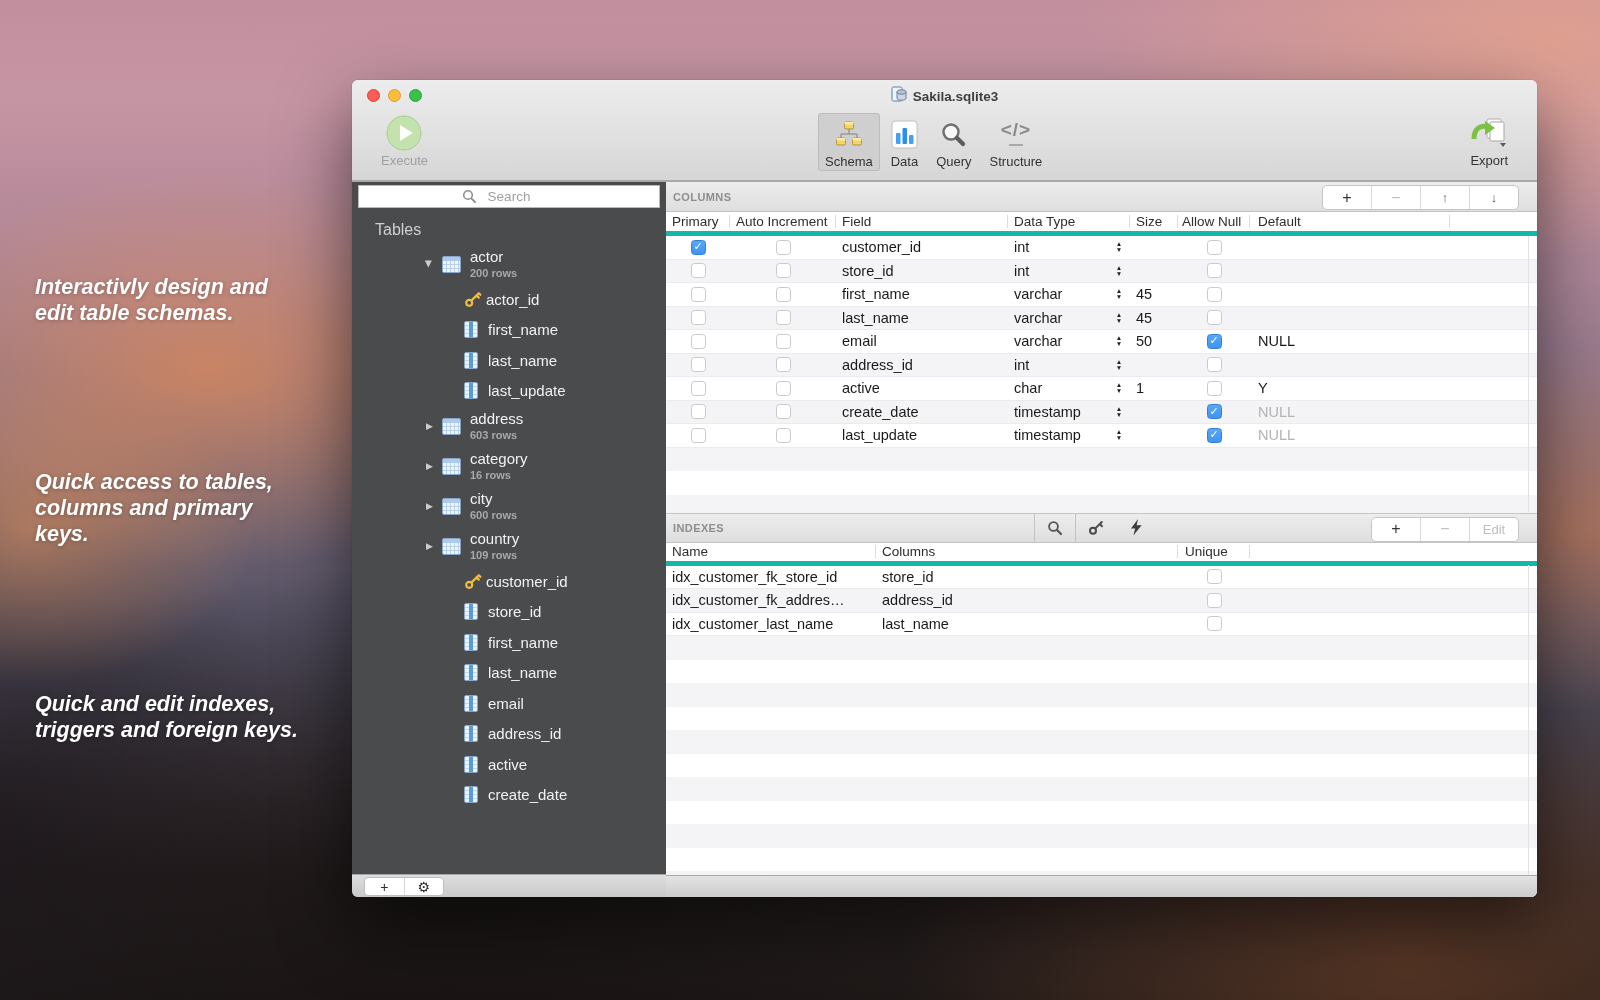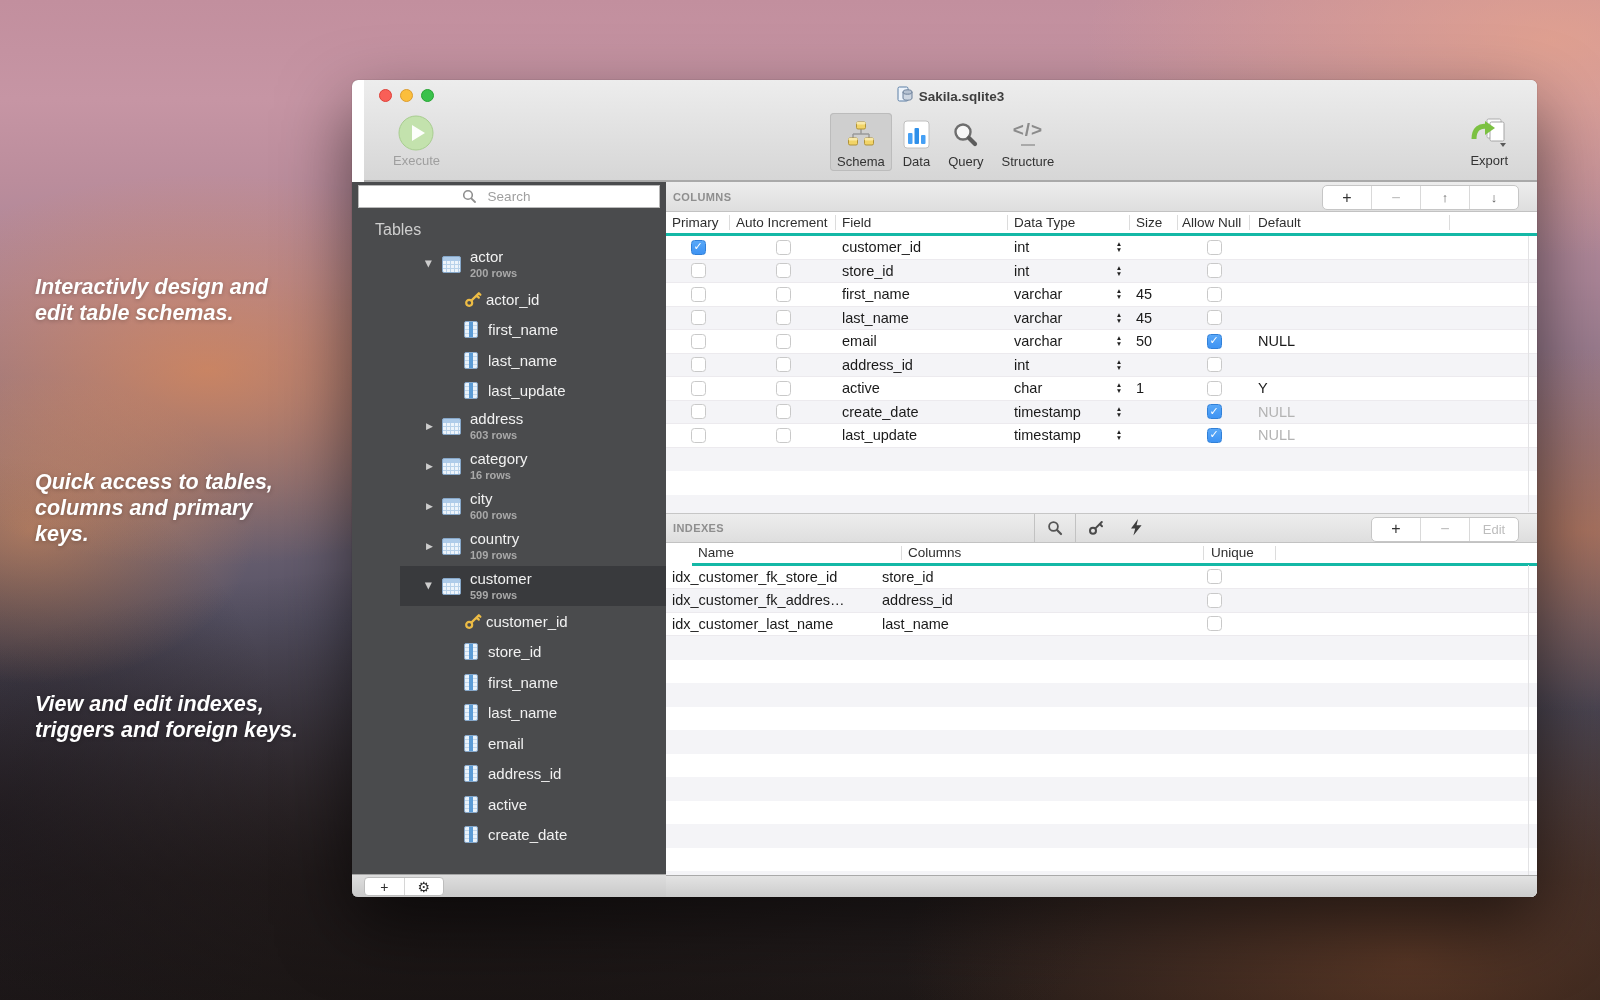--- a/index.html
+++ b/index.html
@@ -14,21 +14,21 @@
       radial-gradient(ellipse 700px 380px at 88% 96%, rgba(170,95,52,.38), transparent 72%),
       radial-gradient(ellipse 900px 420px at 28% 88%, rgba(18,14,14,.65), transparent 75%),
       radial-gradient(ellipse 420px 520px at 0% 82%, rgba(24,20,26,.6), transparent 70%),
       linear-gradient(180deg,#c28f9e 0%,#c695a4 10%,#bb8d9c 18%,#a98496 28%,#8d7486 40%,
         #6d6273 52%,#565264 62%,#4a4552 70%,#3b3338 80%,#2c2425 88%,#201a19 100%);}
   .caption{position:absolute;color:#fff;font-weight:bold;font-size:21.5px;line-height:26px;
     white-space:pre-line;text-shadow:0 1px 4px rgba(0,0,0,.25);width:330px;font-style:italic;}
   
   .window{position:absolute;left:352px;top:80px;width:1185px;height:817px;border-radius:6px;
     overflow:hidden;box-shadow:0 28px 70px rgba(0,0,0,.55),0 0 1px rgba(0,0,0,.5);background:#fff;}
-  .chrome{position:absolute;left:12px;top:0;right:0;height:100px;
+  .chrome{position:absolute;left:0;top:0;right:0;height:100px;
     background:linear-gradient(180deg,#ededed,#d6d6d6);border-bottom:2px solid #a9a9a9;box-sizing:content-box;}
   .titlebar{position:relative;height:32px;}
   .lights{position:absolute;left:15px;top:9px;display:flex;gap:8px;}
   .light{width:13px;height:13px;border-radius:50%;}
   .light.red{background:#f95f57;border:1px solid #df4038;box-sizing:border-box;}
   .light.yellow{background:#fbbe3c;border:1px solid #dd9c2d;box-sizing:border-box;}
   .light.green{background:#3ac14b;border:1px solid #27a533;box-sizing:border-box;}
   .title-group{position:absolute;left:0;right:0;top:0;height:32px;display:flex;align-items:center;
     justify-content:center;gap:6px;}
   .title-text{font-size:13.5px;font-weight:bold;color:#3e3e3e;}
@@ -92,24 +92,24 @@
     border-radius:5px;display:flex;overflow:hidden;}
   .seg-btn{width:48px;display:flex;align-items:center;justify-content:center;font-size:16px;color:#333;}
   .seg-btn + .seg-btn{border-left:1px solid #d9d9d9;}
   .seg-btn.dim{color:#bfbfbf;}
   .seg-btn.arrow{font-size:13px;color:#5e5e5e;}
   .seg-btn.edit{font-size:13px;color:#bdbdbd;}
   .idx-tools{position:absolute;left:368px;top:0;height:100%;display:flex;align-items:center;}
   .idx-sep{width:1px;height:100%;background:#c2c2c2;}
   .idx-tool{width:40px;display:flex;align-items:center;justify-content:center;height:100%;}
   
-  .thead{flex:none;display:flex;align-items:center;background:#fff;border-bottom:3px solid #14b8a6;
+  .thead{flex:none;display:flex;align-items:center;background:#fff;border-bottom:5px solid #14b8a6;
     font-size:13.5px;color:#2e2e2e;box-sizing:border-box;justify-content:flex-end;}
   .thead.cols{height:24px;}
-  .thead.idx{height:23px;margin-left:26px;}
+  .thead.idx{height:23px;}
   .hcell{height:70%;display:flex;align-items:center;box-sizing:border-box;border-right:1px solid #dcdcdc;}
   .hcell.last{border-right:none;}
   .trow{flex:none;height:23.5px;display:flex;align-items:center;font-size:14.5px;color:#1a1a1a;
     box-sizing:border-box;border-bottom:1px solid #eceaee;}
   .rowset .trow:nth-child(even){background:#f4f4f7;}
   .cell{display:flex;align-items:center;box-sizing:border-box;height:100%;}
   .c-primary{width:64px;justify-content:center;}
   .c-auto{width:106px;justify-content:center;}
   .c-field{width:172px;padding-left:6px;}
   .c-type{width:100px;padding-left:6px;}
@@ -151,21 +151,21 @@
 </head>
 <body>
 
 <div class="wallpaper"></div>
 
 <div class="caption" style="left:35px;top:274px;">Interactivly design and
 edit table schemas.</div>
 <div class="caption" style="left:35px;top:469px;">Quick access to tables,
 columns and primary
 keys.</div>
-<div class="caption" style="left:35px;top:691px;">View and edit indexes,
+<div class="caption" style="left:35px;top:691px;">Quick and edit indexes,
 triggers and foreign keys.</div>
 
 <div class="window">
 
   <div class="chrome">
     <div class="titlebar">
       <div class="lights">
         <span class="light red"></span>
         <span class="light yellow"></span>
         <span class="light green"></span>
@@ -317,28 +317,20 @@
           </span>
       </div>
       <div class="tree-row table">
         <span class="disclosure"></span>
         <span class="table-icon"></span>
         <span class="labels">
             <span class="nm">country</span>
             <span class="sub">109 rows</span>
           </span>
       </div>
-      <div class="tree-row table expanded selected">
-        <span class="disclosure"></span>
-        <span class="table-icon"></span>
-        <span class="labels">
-            <span class="nm">customer</span>
-            <span class="sub">599 rows</span>
-          </span>
-      </div>
       <div class="tree-row col">
         <span class="key-wrap">
           <svg width="18" height="18" viewBox="0 0 18 18">
             <circle cx="5.2" cy="12.8" r="3" fill="none" stroke="#edbc45" stroke-width="2.2"></circle>
             <path d="M7.6 10.4 L14.8 3.2 M12.6 5.4 l2.2 2.2 M14.8 3.2 l1.6 1.6" stroke="#edbc45" stroke-width="2.2" fill="none" stroke-linecap="round"></path>
           </svg>
         </span>
         <span class="nm">customer_id</span>
       </div>
       <div class="tree-row col">

